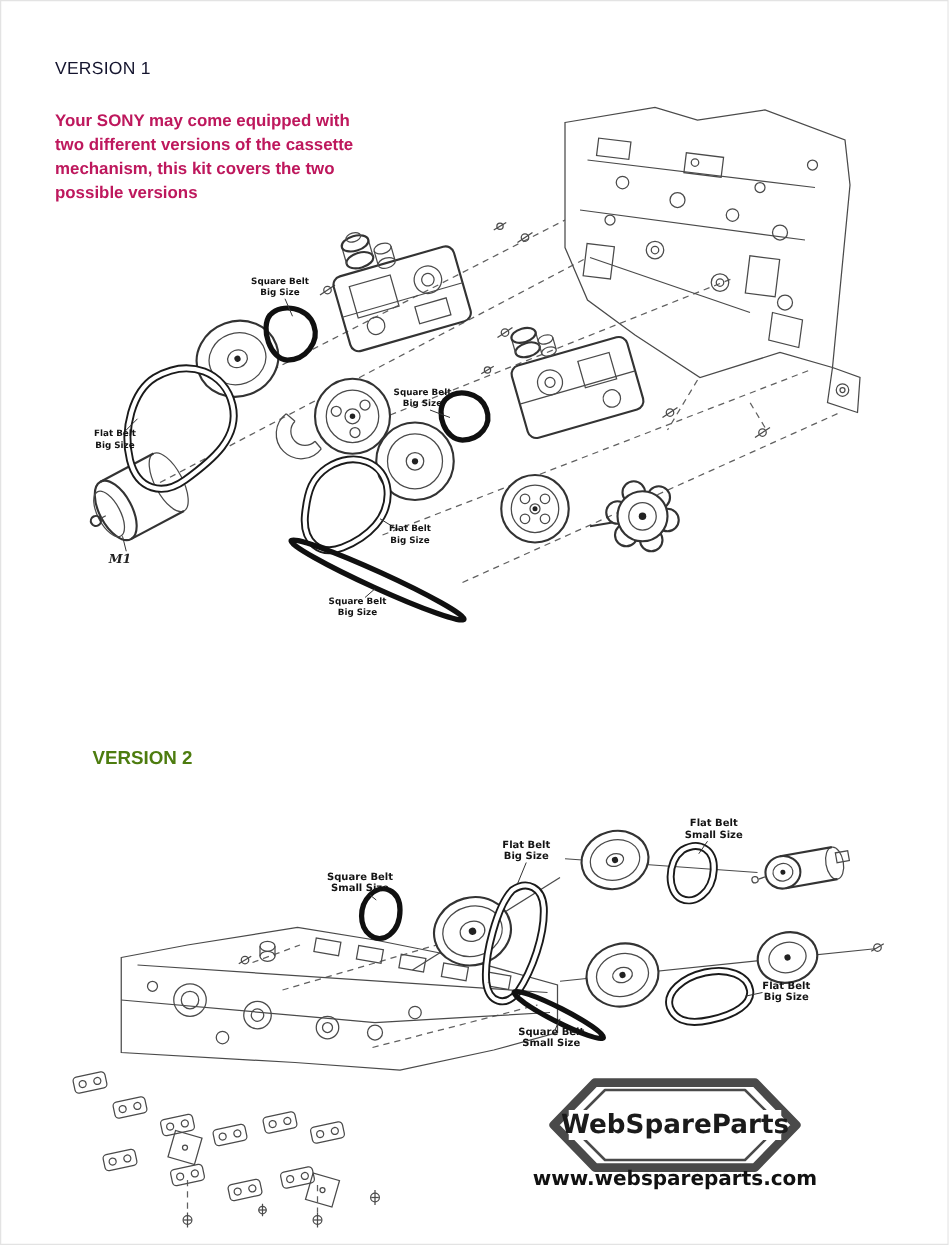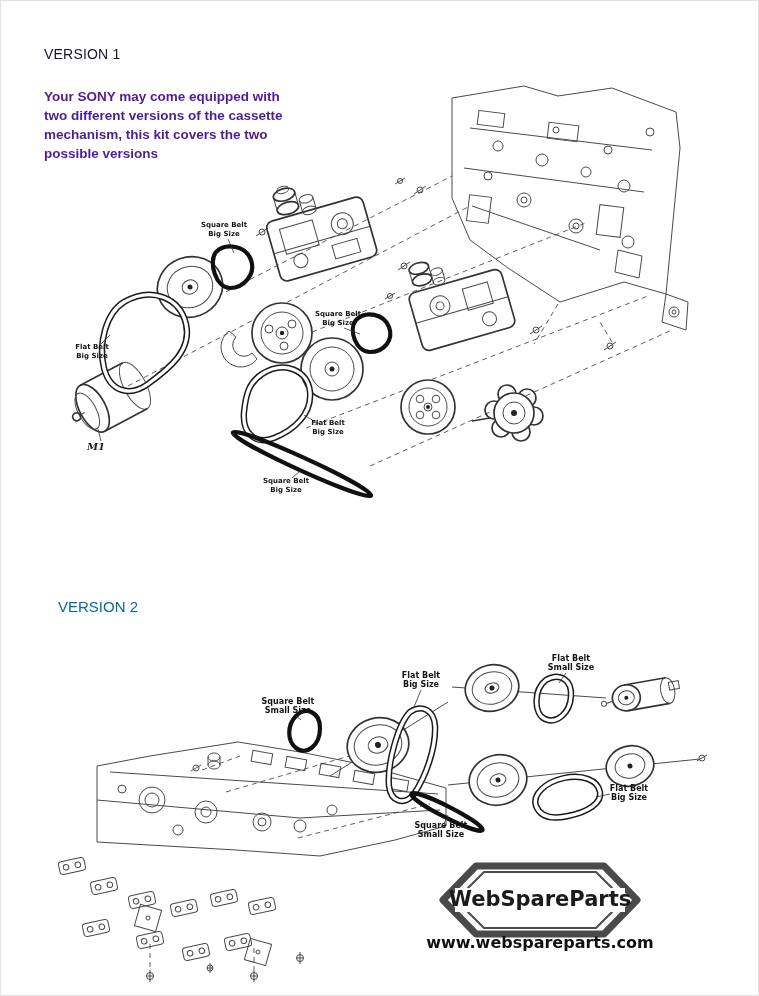--- a/index.html
+++ b/index.html
@@ -1,22 +1,22 @@
 <!DOCTYPE html>
 <html><head>
 <meta charset="utf-8">
 <style>
   html,body{margin:0;padding:0;background:#fff}
   .page{position:relative;width:759px;height:996px;background:#fff;
         font-family:"Liberation Sans","DejaVu Sans",sans-serif;
         outline:1px solid #e3e3e3;outline-offset:-1px;overflow:hidden}
   .h1{position:absolute;left:44px;top:46px;font-size:14px;font-weight:normal;color:#14142e;letter-spacing:.2px}
-  .h2{position:absolute;left:58px;top:598px;font-size:15px;font-weight:normal;color:#0369a1}
+  .h2{position:absolute;left:74px;top:598px;font-size:15px;font-weight:bold;color:#4d7c0f}
   .intro{position:absolute;left:44px;top:88px;width:300px;font-size:13.5px;font-weight:bold;
-         color:#4c1d95;line-height:1.4;white-space:pre-line}
+         color:#be185d;line-height:1.4;white-space:pre-line}
   svg.canvas{position:absolute;left:0;top:0}
   .thin{fill:none;stroke:#4a4a4a;stroke-width:1}
   .med{fill:none;stroke:#333;stroke-width:1.7}
   .pfill{fill:#fff;stroke:#333;stroke-width:1.7}
   .beltS{fill:none;stroke:#101010;stroke-width:4.2;stroke-linejoin:round}
   .bfo{fill:none;stroke:#1a1a1a;stroke-width:6.4}
   .bfi{fill:none;stroke:#fff;stroke-width:3.4}
   .dash{fill:none;stroke:#606060;stroke-width:1;stroke-dasharray:5 4}
   .ldr{stroke:#333;stroke-width:.8;fill:none}
   .lbl{font:bold 7px "DejaVu Sans",sans-serif;fill:#141414}

